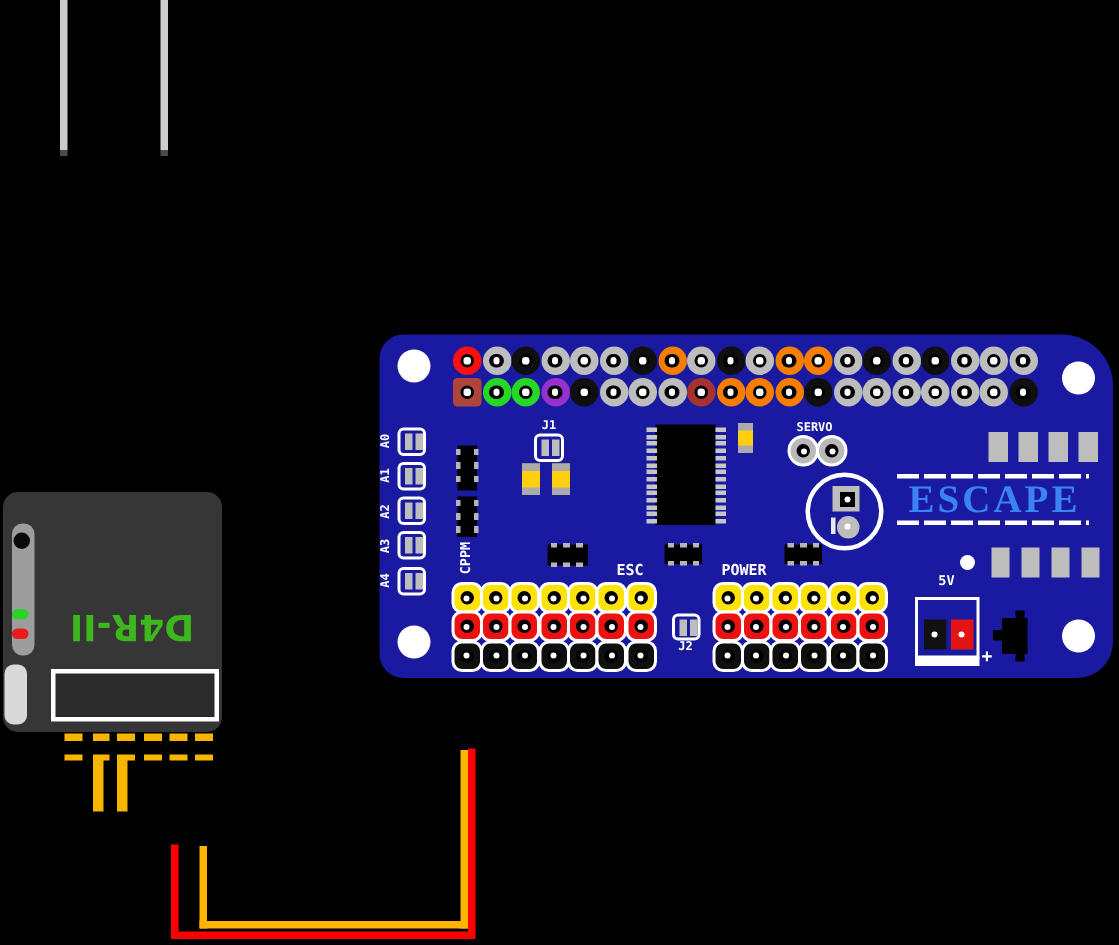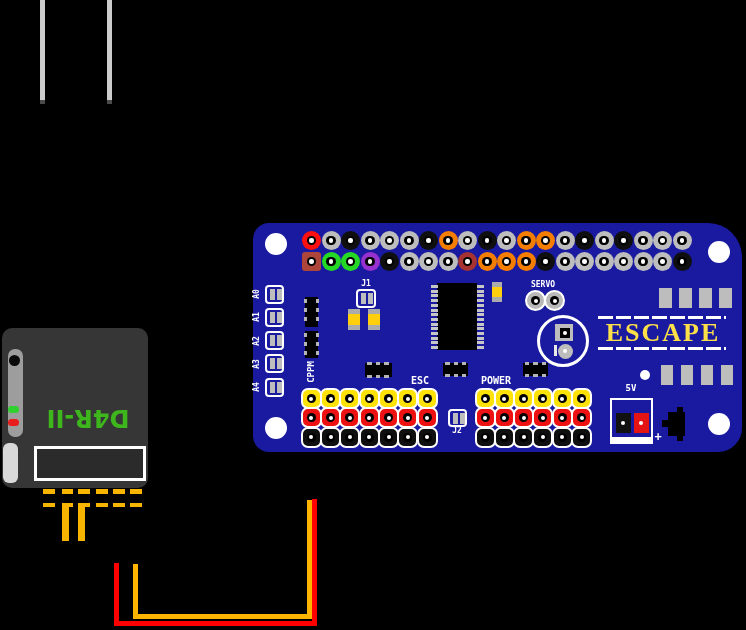--- a/index.html
+++ b/index.html
@@ -49,21 +49,21 @@
   .smdv::before{left:-1px;} .smdv::after{right:-1px;}
   
   .cap{position:absolute;background:#ffcf0e;border-top:5px solid #ababab;border-bottom:5px solid #ababab;box-sizing:border-box;}
   
   .ic{position:absolute;left:437px;top:283px;width:40px;height:67px;background:#000;}
   .icleg{position:absolute;width:7px;height:3px;background:#c6c6c6;}
   
   .buzzer{position:absolute;left:537px;top:315px;width:52px;height:52px;border:3px solid #fff;border-radius:50%;box-sizing:border-box;}
   
   .brandline{position:absolute;height:3px;background:repeating-linear-gradient(90deg,#fff 0 15px,transparent 15px 18px);}
-  .brandtxt{position:absolute;color:#fde047;font-family:"Liberation Serif",serif;font-weight:bold;
+  .brandtxt{position:absolute;color:#3b82f6;font-family:"Liberation Serif",serif;font-weight:bold;
             font-size:26px;letter-spacing:2px;text-align:center;}
   
   .pwrbox{position:absolute;left:610px;top:398px;width:43px;height:41px;border:2px solid #fff;box-sizing:border-box;}
   .pwrpad{position:absolute;width:15.5px;height:20px;display:flex;align-items:center;justify-content:center;}
   
   .wire{position:absolute;}
   .graypad{position:absolute;background:#bdbdbd;}
 </style>
 </head>
 <body>

